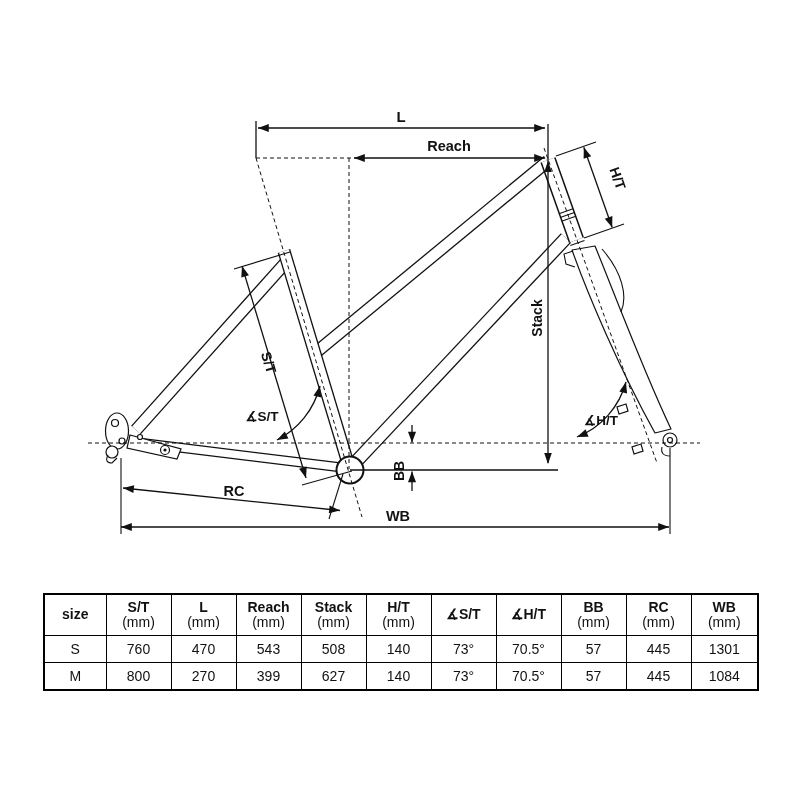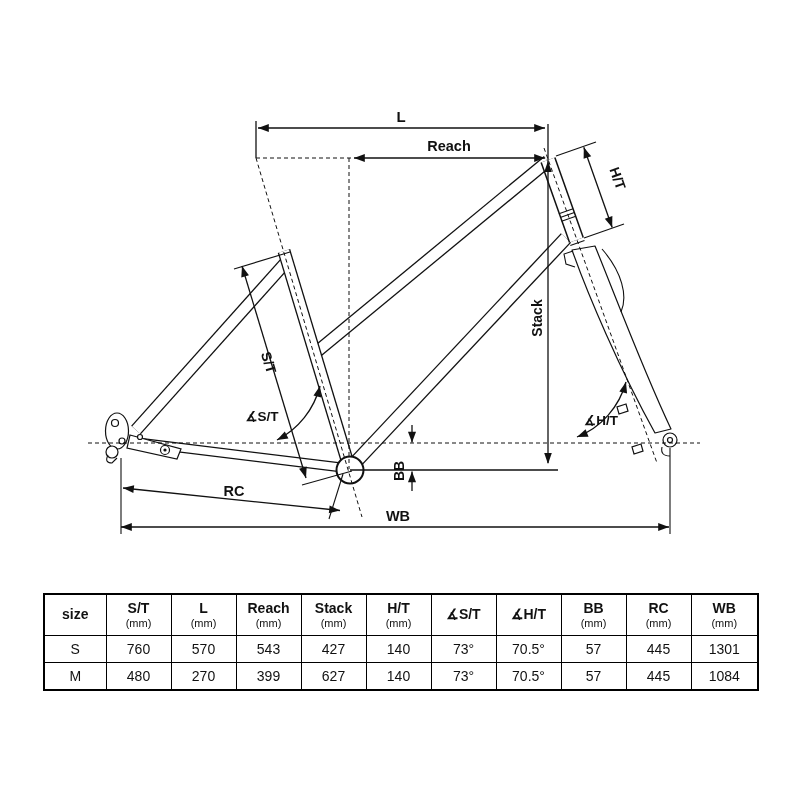--- a/index.html
+++ b/index.html
@@ -15,21 +15,21 @@
   .part{fill:#fff;stroke:#111;stroke-width:1.2;}
   
   #geo-table{position:absolute;left:43px;top:593px;border-collapse:collapse;
              table-layout:fixed;width:714px;background:#fff;}
   #geo-table,( #geo-table){}
   #geo-table{border:2px solid #000000;}
   #geo-table th,#geo-table td{border:1px solid #000;text-align:center;vertical-align:middle;
       padding:0;font-family:"Liberation Sans",sans-serif;}
   #geo-table th{height:40px;font-size:14px;font-weight:bold;line-height:1.1;}
   #geo-table td{height:26px;font-size:14px;font-weight:normal;}
-  .hu{font-size:11px;font-weight:normal;}
+  .hu{font-size:14px;font-weight:normal;}
   .hu:empty{display:none;}
 </style>
 </head>
 <body>
 
 <div id="stage">
 
   <svg id="drawing" width="800" height="575" viewBox="0 0 800 575">
     <defs>
       <marker id="arr" viewBox="0 0 12 10" refX="11" refY="5" markerWidth="13" markerHeight="11" orient="auto-start-reverse" markerUnits="userSpaceOnUse">
@@ -208,33 +208,33 @@
             <div class="hu">(mm)</div>
           </th>
         <th>
             <div class="hl">WB</div>
             <div class="hu">(mm)</div>
           </th>
       </tr>
       <tr>
         <td>S</td>
         <td>760</td>
-        <td>570</td>
+        <td>470</td>
         <td>543</td>
-        <td>427</td>
+        <td>508</td>
         <td>140</td>
         <td>73°</td>
         <td>70.5°</td>
         <td>57</td>
         <td>445</td>
         <td>1301</td>
       </tr>
       <tr>
         <td>M</td>
-        <td>480</td>
+        <td>800</td>
         <td>270</td>
         <td>399</td>
         <td>627</td>
         <td>140</td>
         <td>73°</td>
         <td>70.5°</td>
         <td>57</td>
         <td>445</td>
         <td>1084</td>
       </tr>

